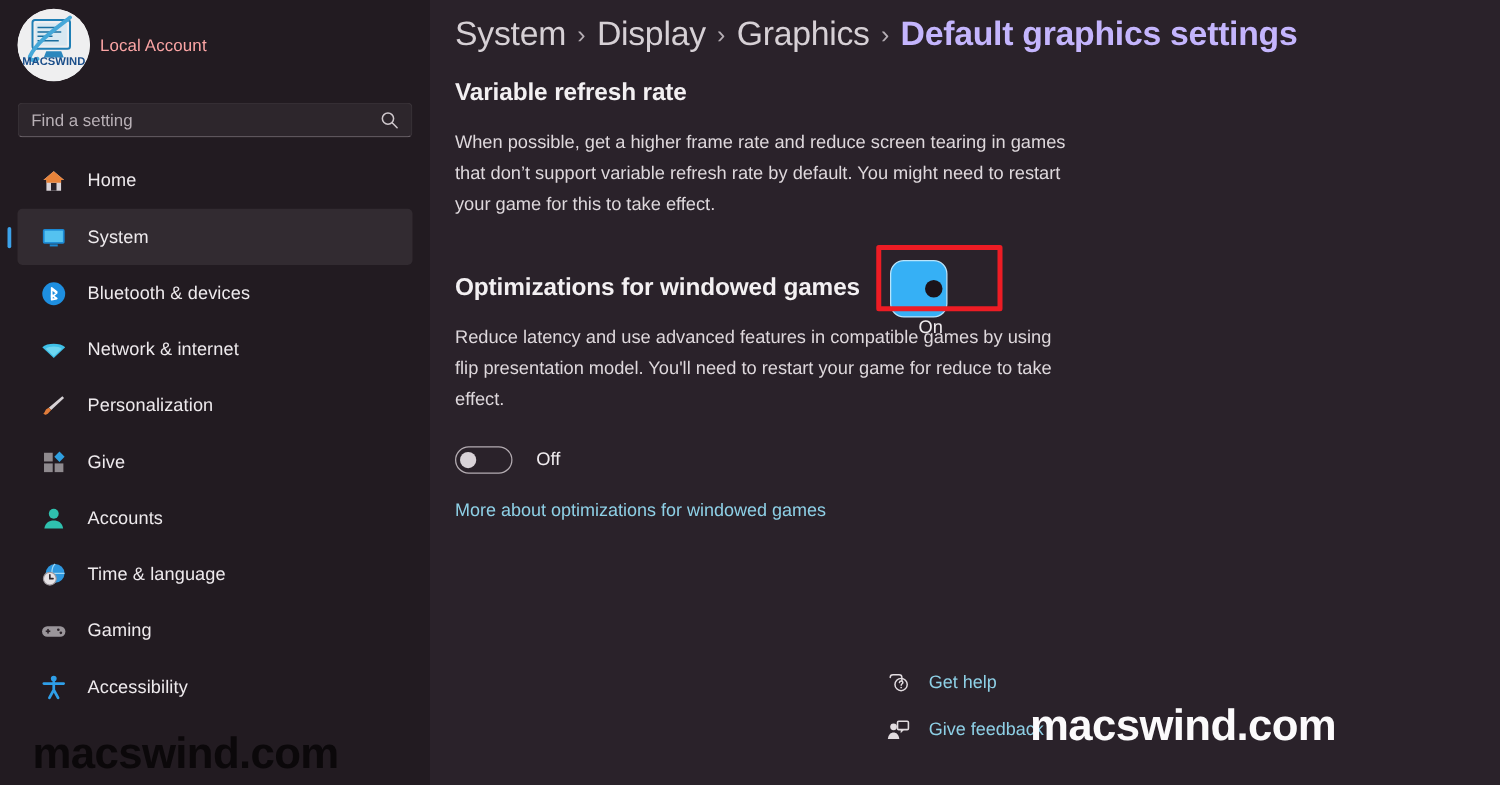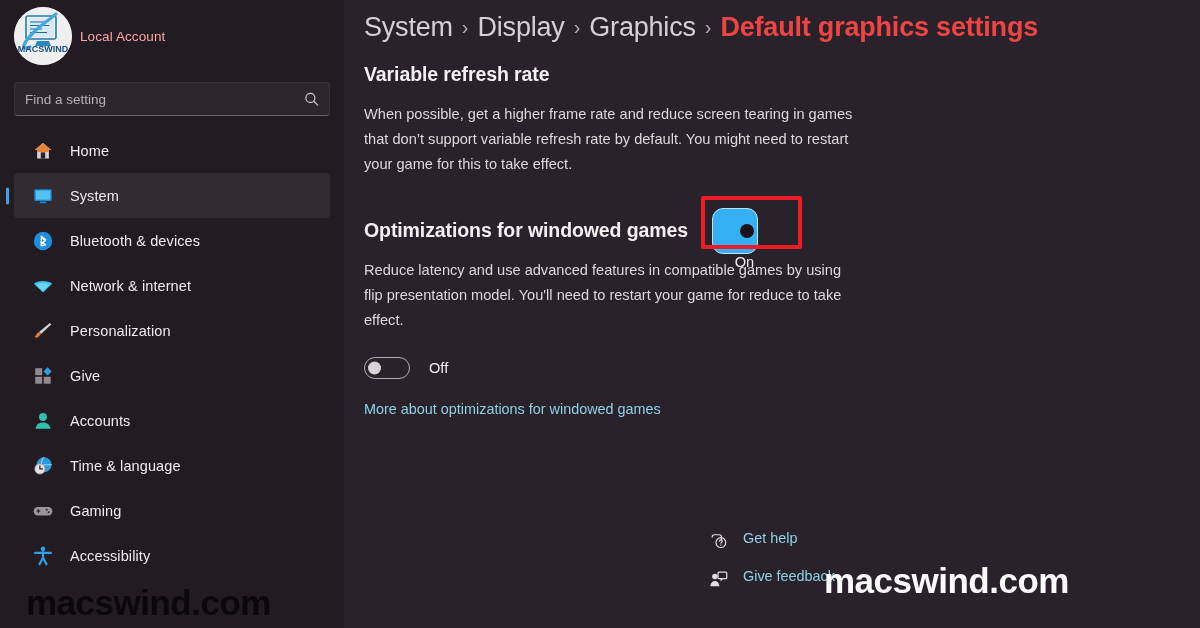--- a/index.html
+++ b/index.html
@@ -48,21 +48,21 @@
   .account-name {
     margin-left: 8px;
     font-size: 13.5px;
     color: #fca5a5;
     letter-spacing: .1px;
   }
 
   .search-wrap { padding: 10px 14px 0 14px; }
   .search-box {
     position: relative;
-    height: 34px;
+    height: 28px;
     background: #2d262c;
     border-radius: 4px;
     border: 1px solid #3a3339;
     border-bottom: 1px solid #6e666c;
     display: flex;
     align-items: center;
     padding: 0 10px;
   }
   .search-input {
     background: transparent;
@@ -134,21 +134,21 @@
     gap: 9px;
     padding-top: 12px;
     white-space: nowrap;
   }
   .crumb {
     font-size: 27px;
     color: #d6d0d5;
     letter-spacing: -.2px;
   }
   .crumb.current {
-    color: #ef4444;
+    color: #c4b5fd;
     font-weight: bold;
   }
   .crumb-sep {
     font-size: 20px;
     color: #b5aeb4;
     position: relative;
     top: -2px;
   }
 
   .section-title {
@@ -240,20 +240,21 @@
     cursor: pointer;
   }
 
   .footer-links {
     position: absolute;
     left: 363px;
     top: 530px;
   }
   .footer-link-row {
     display: flex;
+    align-items: center;
     height: 32px;
     margin-bottom: 6px;
   }
   .footer-ico {
     width: 22px; height: 22px;
     flex: 0 0 22px;
     display: flex;
     align-items: center;
     justify-content: center;
     color: #e2dce0;

